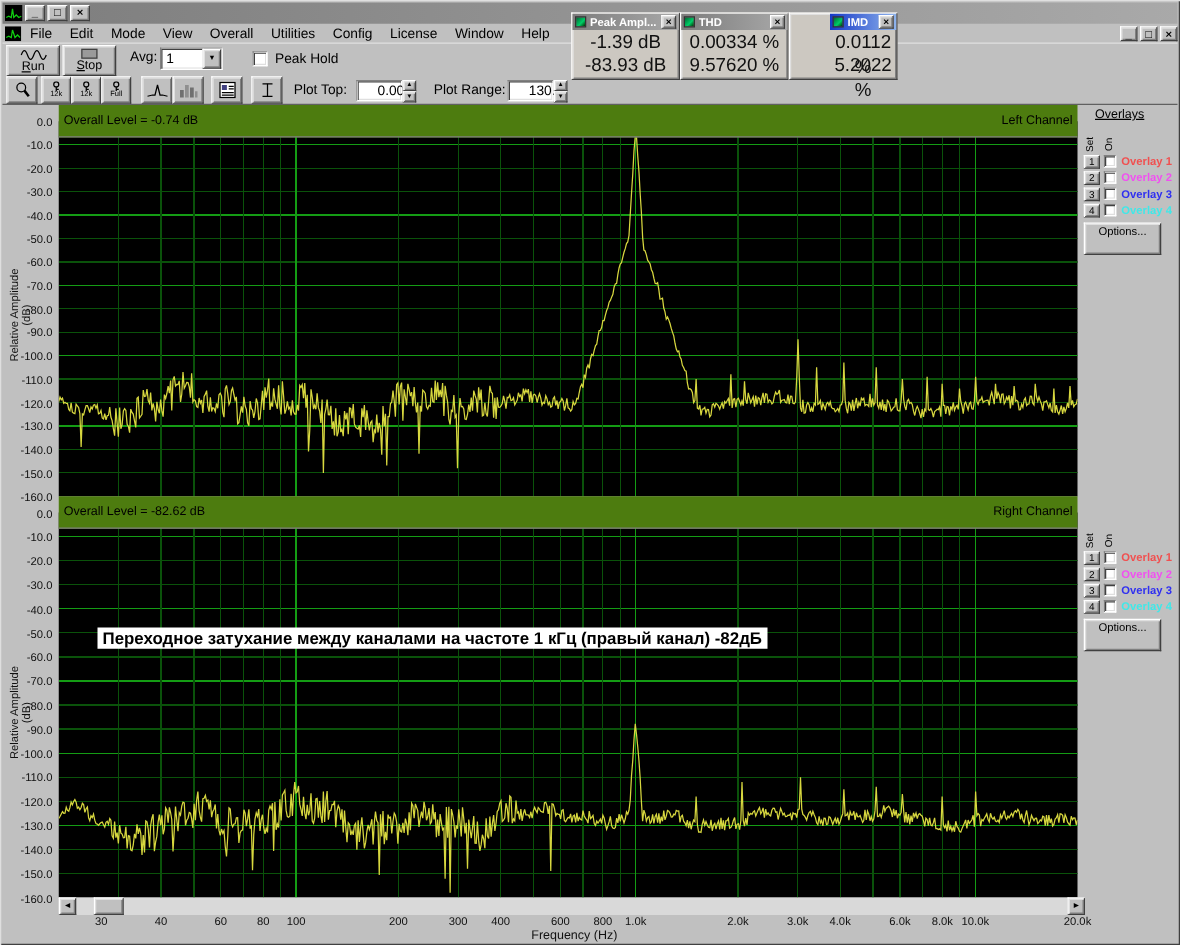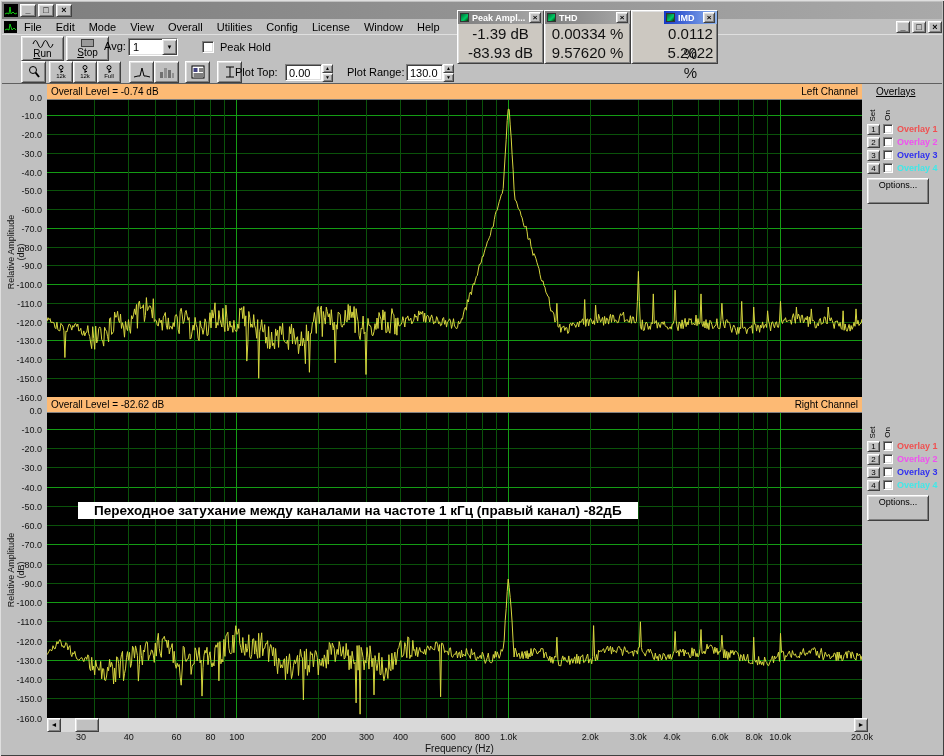--- a/index.html
+++ b/index.html
@@ -25,40 +25,40 @@
   .menubar { position:absolute; left:2px; top:19px; width:940px; height:15px; display:flex;
              align-items:center; font-size:11px; color:#000; }
   .menu-item { padding:1px 7px; }
   .menubar .spacer { flex:1; }
 
   
   .toolbar { position:absolute; left:2px; width:940px; background:#c0c0c0; }
   #tb1 { top:34px; height:27px; border-top:1px solid #dfdfdf; }
   #tb2 { top:61px; height:23px; border-bottom:1px solid #606060; }
   .tbtn { position:absolute; display:flex; flex-direction:column; align-items:center; justify-content:center;
-          font-size:10px; color:#000;margin-left:16px; }
+          font-size:10px; color:#000; }
   .tbtn .lbl::first-letter { text-decoration:underline; }
   .minilbl { font-size:6px; line-height:6px; }
   .fldlbl { position:absolute; font-size:11px; top:5px; }
-  .fld { position:absolute; top:3px; height:17px; font-size:11px; padding:2px 3px; background:#fff; }
+  .fld { position:absolute; top:3px; height:17px; font-size:11px; padding:2px 16px; background:#fff; }
   .spin { position:absolute; top:3px; width:11px; height:17px; display:flex; flex-direction:column; }
   .spin span { flex:1; font-size:5px; line-height:7px; text-align:center; }
 
   
   .meter { position:absolute; top:10px; width:87px; height:54px; background:#ccc8c1; z-index:5; }
   .mtitle { height:13px; display:flex; align-items:center; padding:1px 2px; color:#fff;
             font-size:9px; font-weight:bold; background:linear-gradient(90deg,#7d7d7d,#a9a9a9); }
   .mtitle.active { background:linear-gradient(90deg,#1538c8,#8fb4ec); }
   .mtitle .mt { flex:1; margin-left:3px; white-space:nowrap; overflow:hidden; }
   .mticon { width:9px; height:9px; background:linear-gradient(135deg,#063,#0c6 60%,#030); border:1px solid #333; }
   .mclose { width:12px; height:11px; font-size:8px; line-height:9px; text-align:center; font-weight:bold; color:#000; }
   .mval { height:19px; font-size:15px; color:#111; text-align:center; line-height:20px; }
 
   
-  .phead { position:absolute; left:47px; width:815px; height:16px; background:#fdba74;
+  .phead { position:absolute; left:47px; width:815px; height:26px; background:#4d7c0f;
            font-size:10px; color:#000; display:flex; align-items:center; padding:0 4px;
            border-bottom:1px solid #808080; z-index:2; }
   .phead .flex { flex:1; }
   .ylabrot { position:absolute; left:-30px; width:92px; font-size:9px; color:#111; text-align:center;
              transform:rotate(-90deg); }
   .ytickbox { position:absolute; left:0; width:44px; }
   .ytick { position:absolute; right:2px; width:42px; text-align:right; font-size:9px; color:#111; }
   svg.plot { position:absolute; left:47px; background:#000; }
 
   
@@ -66,21 +66,21 @@
   .ovtitle { position:absolute; left:10px; top:0; font-size:10px; text-decoration:underline; }
   .vtext { position:absolute; font-size:8px; transform:rotate(-90deg); white-space:nowrap; }
   .ovrow { position:absolute; left:0; height:12px; width:76px; }
   .ovnum { position:absolute; left:1px; top:0; width:13px; height:11px; font-size:8px; line-height:10px; text-align:center; }
   .ovchk { position:absolute; left:17px; top:0; width:10px; height:10px; }
   .ovlbl { position:absolute; left:31px; top:0; font-size:9px; font-weight:bold; white-space:nowrap; }
   .ovopt { position:absolute; left:1px; width:62px; height:26px; font-size:9px; text-align:center; line-height:12px; }
 
   
   .annotation { position:absolute; left:78px; top:502px; background:#fff; color:#000;
-                font-size:13.5px; font-weight:bold; padding:1px 16px; white-space:nowrap; z-index:3; }
+                font-size:13.5px; font-weight:bold; padding:1px 4px; white-space:nowrap; z-index:3; }
 
   
   .scrollbar { position:absolute; left:47px; top:718px; width:821px; height:14px; background:#d9d9d9; }
   .sbtn { position:absolute; top:0; width:14px; height:14px; font-size:7px; line-height:12px; text-align:center; color:#000; }
   .sthumb { position:absolute; top:0; left:28px; width:24px; height:14px; }
   .xtickbox { position:absolute; left:47px; top:732px; width:815px; height:11px; }
   .xtick { position:absolute; width:40px; text-align:center; font-size:9px; color:#111; }
   .freqlbl { position:absolute; left:425px; top:743px; width:110px; text-align:left; font-size:10px; color:#111; }
 </style>
 </head>

